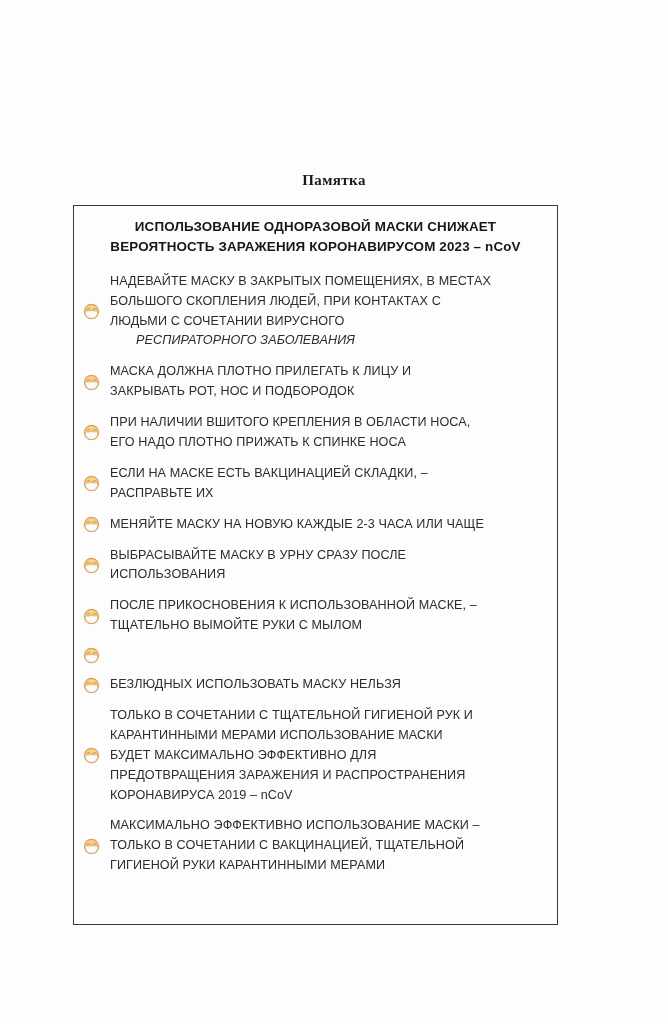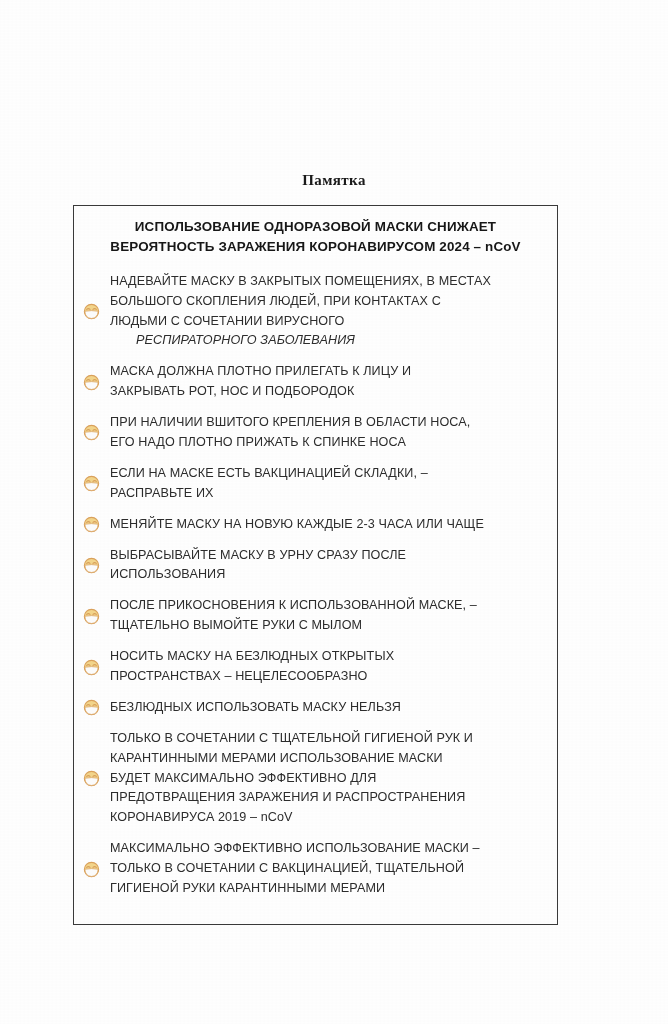--- a/index.html
+++ b/index.html
@@ -113,21 +113,21 @@
 <div class="paper-noise"></div>
 
 <div class="page">
 
   <div class="doc-title">Памятка</div>
 
   <div class="notice-frame">
 
     <div class="notice-heading">
       <span class="line">ИСПОЛЬЗОВАНИЕ ОДНОРАЗОВОЙ МАСКИ СНИЖАЕТ</span><br>
-      <span class="line">ВЕРОЯТНОСТЬ ЗАРАЖЕНИЯ КОРОНАВИРУСОМ 2024 – nCoV</span>
+      <span class="line">ВЕРОЯТНОСТЬ ЗАРАЖЕНИЯ КОРОНАВИРУСОМ 2023 – nCoV</span>
     </div>
 
     <ul class="advice-list" id="advice-list">
         <li class="advice-item">
           <svg class="bullet-icon" viewBox="0 0 20 20">
             <circle cx="10" cy="10" r="8.4" fill="#f2d48a" stroke="#d9a05b" stroke-width="1.3"></circle>
             <path d="M 4.3 7.6 Q 6.3 5.7 8.3 7.6" fill="none" stroke="#d9a05b" stroke-width="1.25" stroke-linecap="round"></path>
             <path d="M 11.7 7.6 Q 13.7 5.7 15.7 7.6" fill="none" stroke="#d9a05b" stroke-width="1.25" stroke-linecap="round"></path>
             <path d="M 2.1 9.7 Q 10 8.2 17.9 9.7 Q 17.2 17.9 10 18.2 Q 2.8 17.9 2.1 9.7 Z" fill="#fbfbfb" stroke="#d9a05b" stroke-width="0.9"></path>
           </svg>
@@ -209,24 +209,20 @@
             <span class="line">ТЩАТЕЛЬНО ВЫМОЙТЕ РУКИ С МЫЛОМ</span>
           </div>
         </li>
         <li class="advice-item">
           <svg class="bullet-icon" viewBox="0 0 20 20">
             <circle cx="10" cy="10" r="8.4" fill="#f2d48a" stroke="#d9a05b" stroke-width="1.3"></circle>
             <path d="M 4.3 7.6 Q 6.3 5.7 8.3 7.6" fill="none" stroke="#d9a05b" stroke-width="1.25" stroke-linecap="round"></path>
             <path d="M 11.7 7.6 Q 13.7 5.7 15.7 7.6" fill="none" stroke="#d9a05b" stroke-width="1.25" stroke-linecap="round"></path>
             <path d="M 2.1 9.7 Q 10 8.2 17.9 9.7 Q 17.2 17.9 10 18.2 Q 2.8 17.9 2.1 9.7 Z" fill="#fbfbfb" stroke="#d9a05b" stroke-width="0.9"></path>
           </svg>
-          <div class="advice-text">
-            <span class="line">НОСИТЬ МАСКУ НА БЕЗЛЮДНЫХ ОТКРЫТЫХ</span>
-            <span class="line">ПРОСТРАНСТВАХ – НЕЦЕЛЕСООБРАЗНО</span>
-          </div>
         </li>
         <li class="advice-item">
           <svg class="bullet-icon" viewBox="0 0 20 20">
             <circle cx="10" cy="10" r="8.4" fill="#f2d48a" stroke="#d9a05b" stroke-width="1.3"></circle>
             <path d="M 4.3 7.6 Q 6.3 5.7 8.3 7.6" fill="none" stroke="#d9a05b" stroke-width="1.25" stroke-linecap="round"></path>
             <path d="M 11.7 7.6 Q 13.7 5.7 15.7 7.6" fill="none" stroke="#d9a05b" stroke-width="1.25" stroke-linecap="round"></path>
             <path d="M 2.1 9.7 Q 10 8.2 17.9 9.7 Q 17.2 17.9 10 18.2 Q 2.8 17.9 2.1 9.7 Z" fill="#fbfbfb" stroke="#d9a05b" stroke-width="0.9"></path>
           </svg>
           <div class="advice-text">
             <span class="line">БЕЗЛЮДНЫХ ИСПОЛЬЗОВАТЬ МАСКУ НЕЛЬЗЯ</span>

